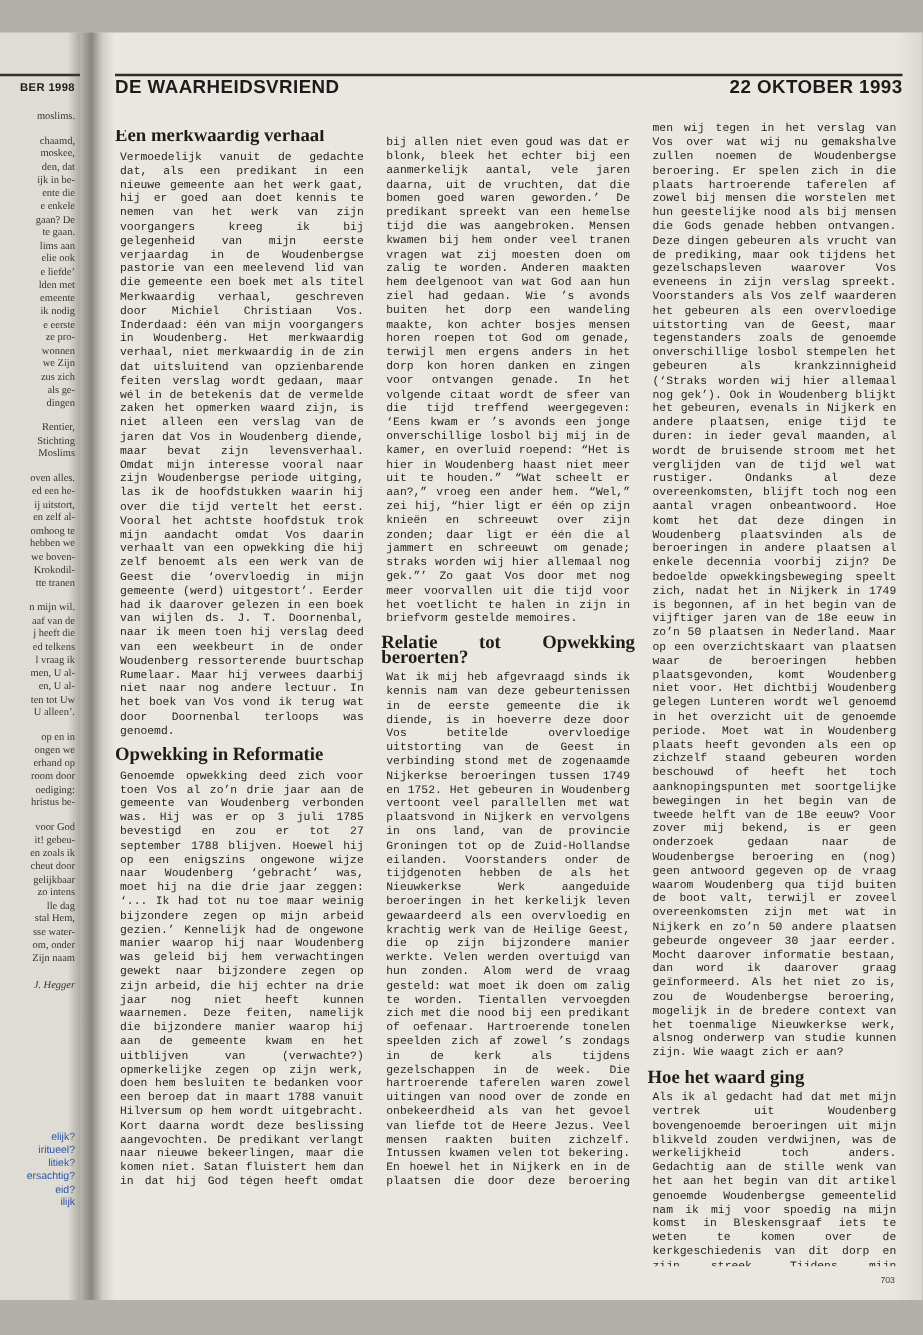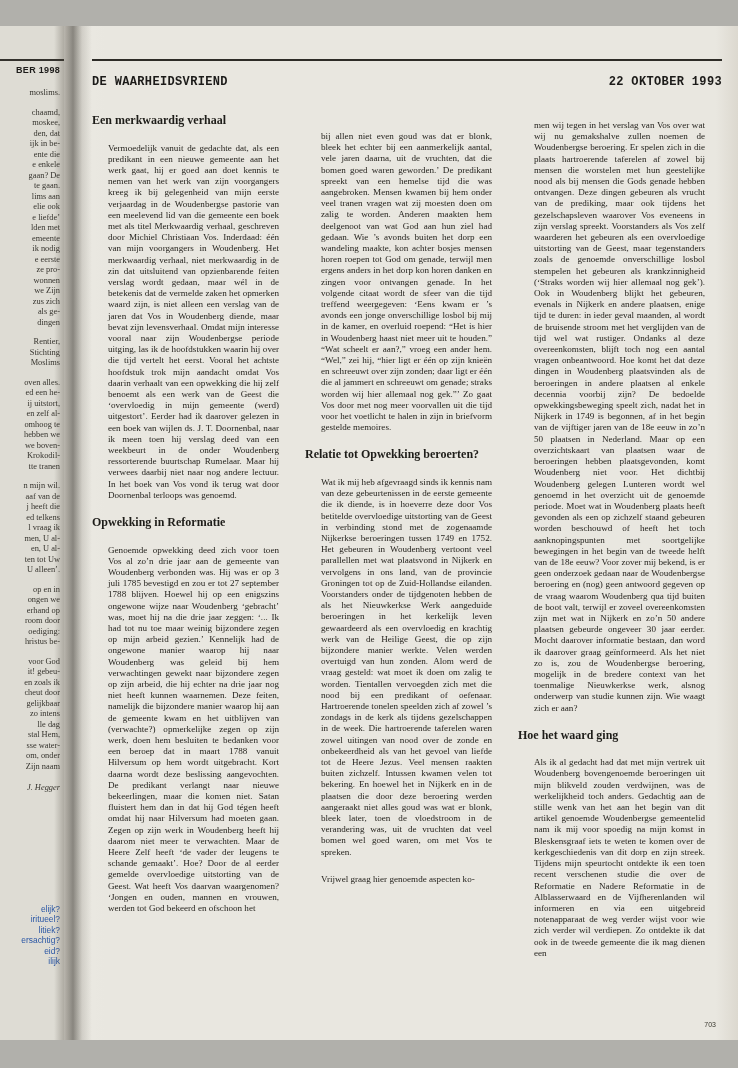--- a/index.html
+++ b/index.html
@@ -40,40 +40,40 @@
   }
 
   
   .main-page {
     position:absolute; left:64px; top:0; right:0; height:100%;
     background:linear-gradient(to right,#edebe4 0,#e9e7e0 40px,#e9e7e0 calc(100% - 22px),#dcd8cf 100%);
     padding:0 16px 0 28px;
   }
   .rule { margin-top:33px; height:2px; background:#2e2c27; }
   .header-row {
-    display:flex; justify-content:space-between; margin-top:14px;
-    font-family:Liberation Mono, monospace; font-weight:bold;
-    font-size:12px; letter-spacing:.35px; color:#1c1b19;
+    display:flex; justify-content:space-between; margin-top:0;
+    font-family:Liberation Sans, sans-serif; font-weight:bold;
+    font-size:15px; letter-spacing:.35px; color:#1c1b19;
   }
   .content { display:flex; gap:10px; margin-top:13px; height:922px; overflow:hidden; }
   .left-two { width:416px; flex:none; }
   .article-title {
     font-family:"Liberation Sans", sans-serif; font-weight:400;
     font-size:21.5px; line-height:26px; letter-spacing:.2px; color:#23221e;
     margin-top:15px;
   }
   .two-cols { display:flex; gap:10px; margin-top:13px; height:848px; overflow:hidden; }
   .col {
     width:203px; flex:none; text-align:justify;
     font-size:9.1px; line-height:11.2px; color:#26241f;
     hyphens:auto; -webkit-hyphens:auto;
   }
-  .col h3.heading { font-size:12px; line-height:11.5px; font-weight:bold; margin:9px 0 1px; color:#1e1d19; }
+  .col h3.heading { font-size:15px; line-height:11.5px; font-weight:bold; margin:9px 0 1px; color:#1e1d19; }
   .col h3.heading:first-child { margin-top:0; }
-  .col p.para { margin:16px; }
+  .col p.para { margin:4px;font-family:Liberation Mono, monospace; }
   .col p.para + p.para { margin-top:5px; }
   .col3 { padding-top:2px; }
   .page-number {
     position:absolute; right:22px; bottom:12px;
     font-family:"Liberation Sans", sans-serif; font-size:7px; color:#3a382f;
   }
 </style>
 </head>
 <body>
 

